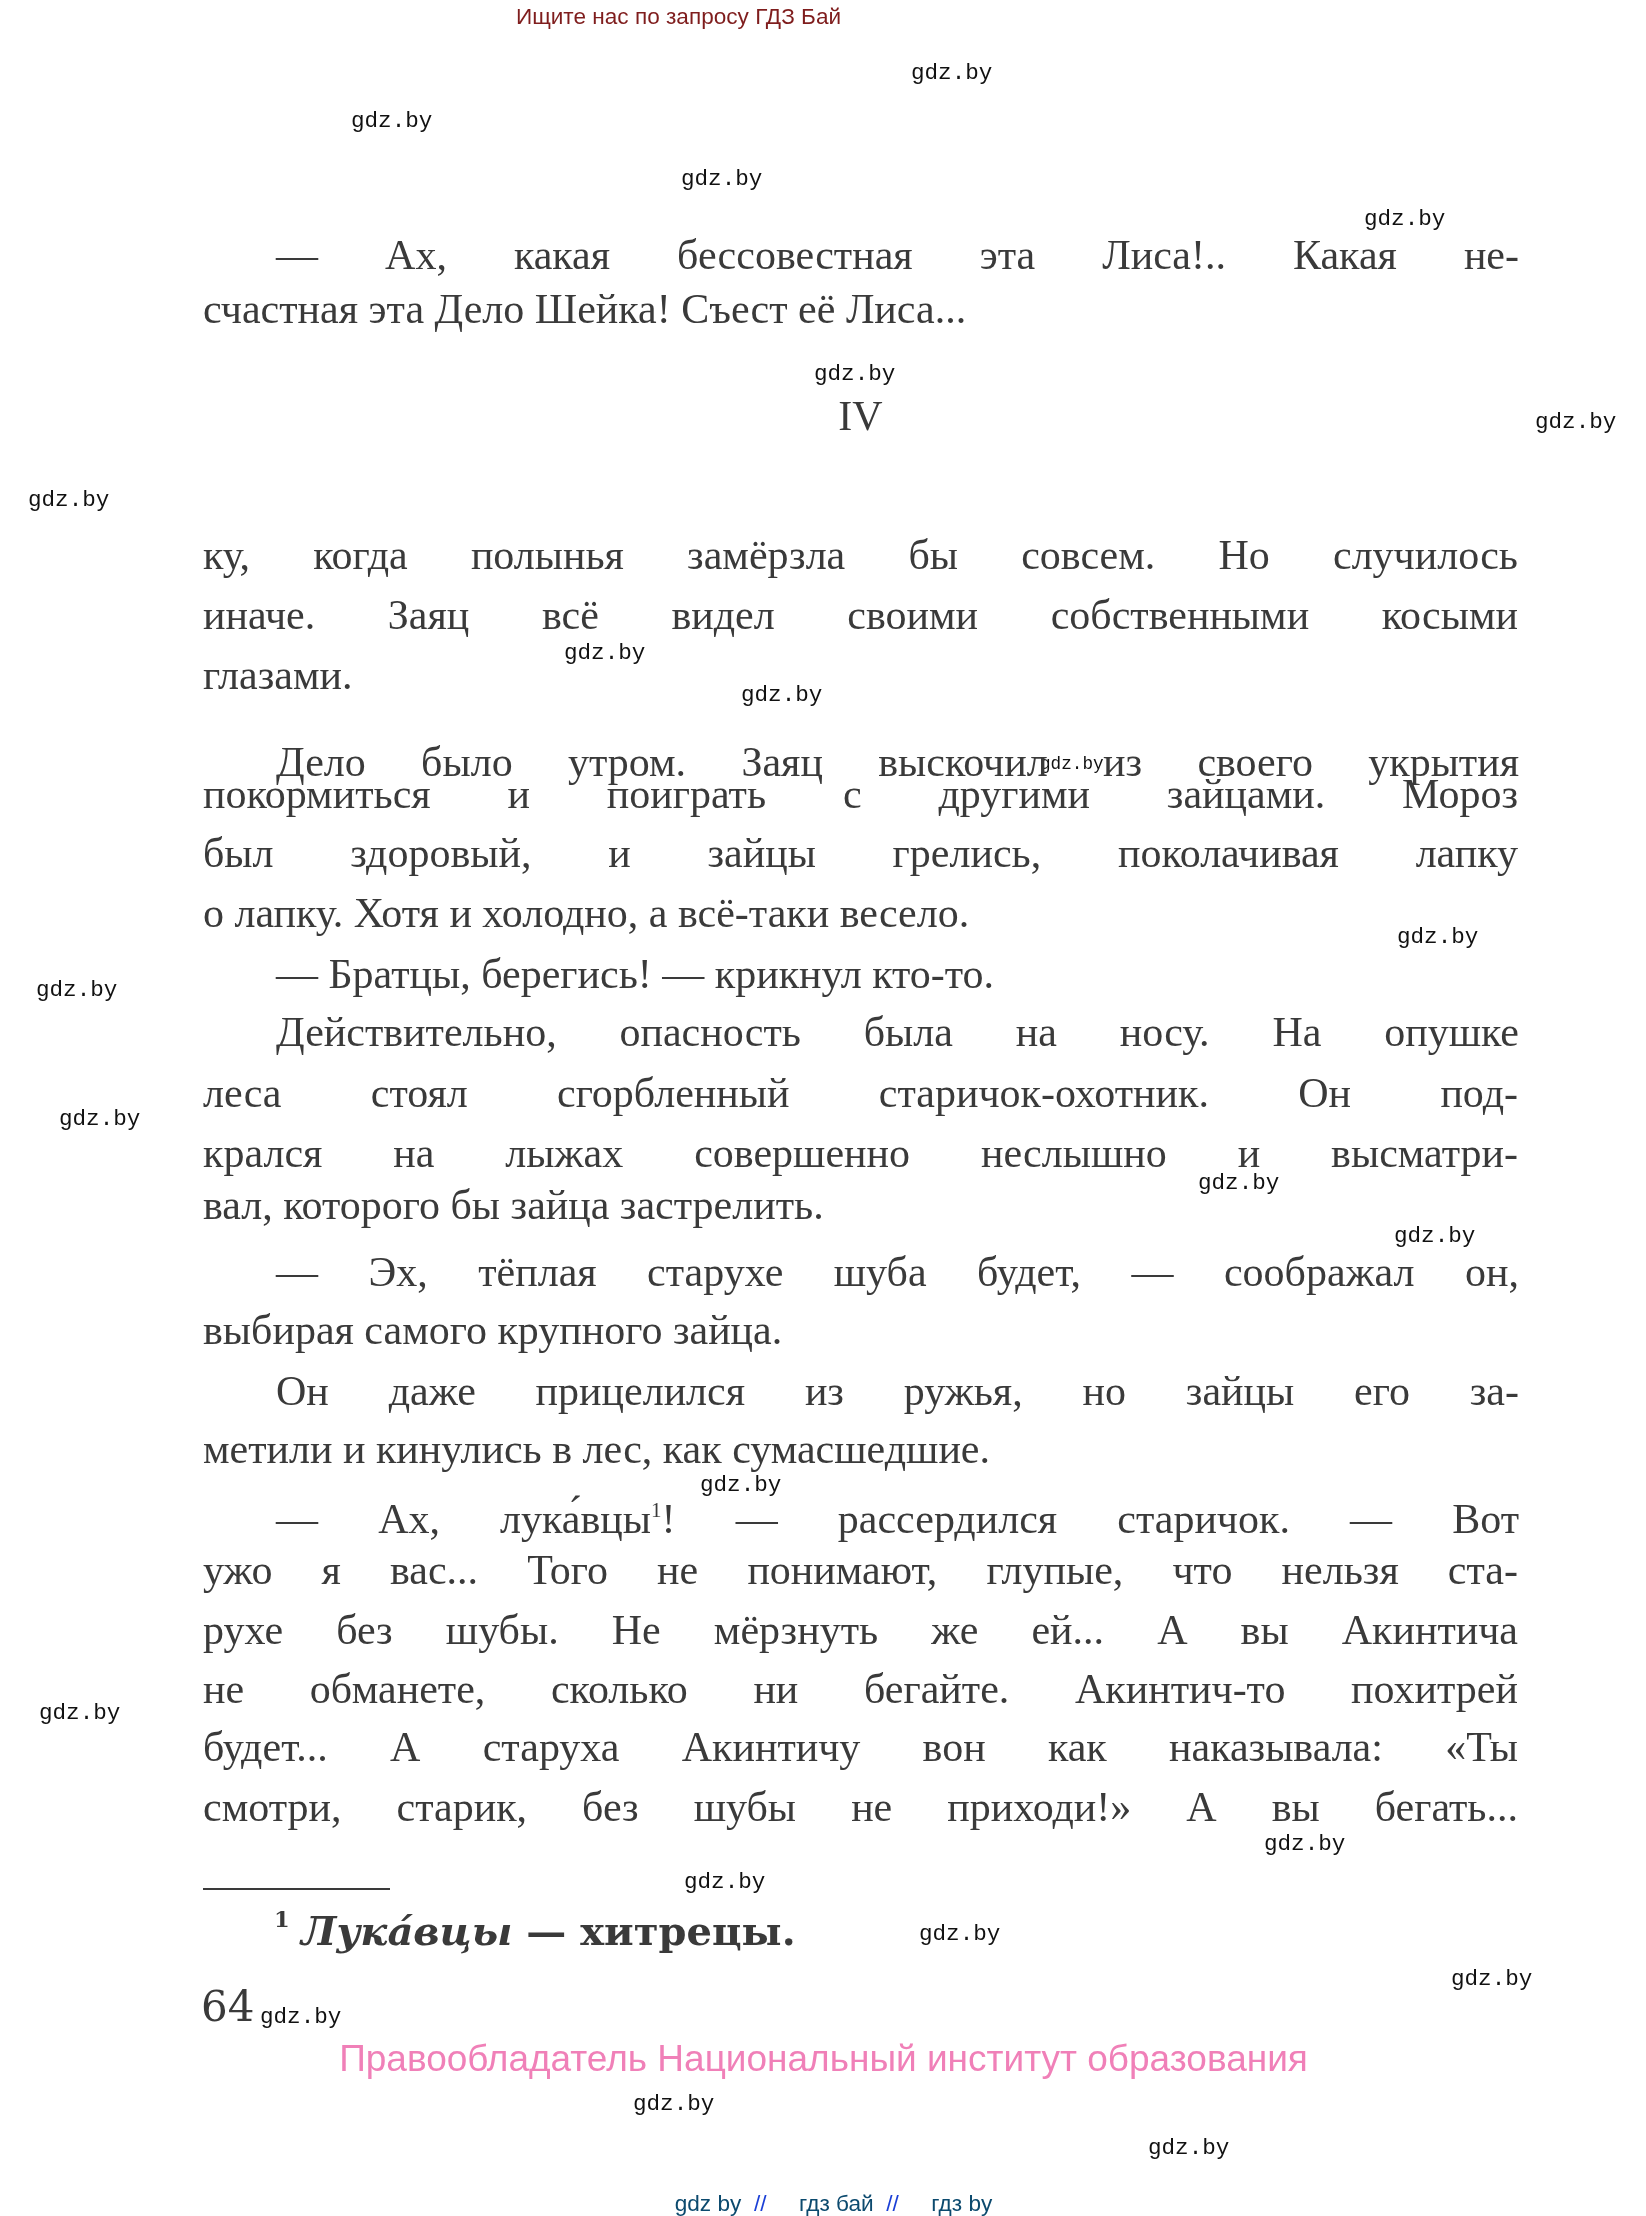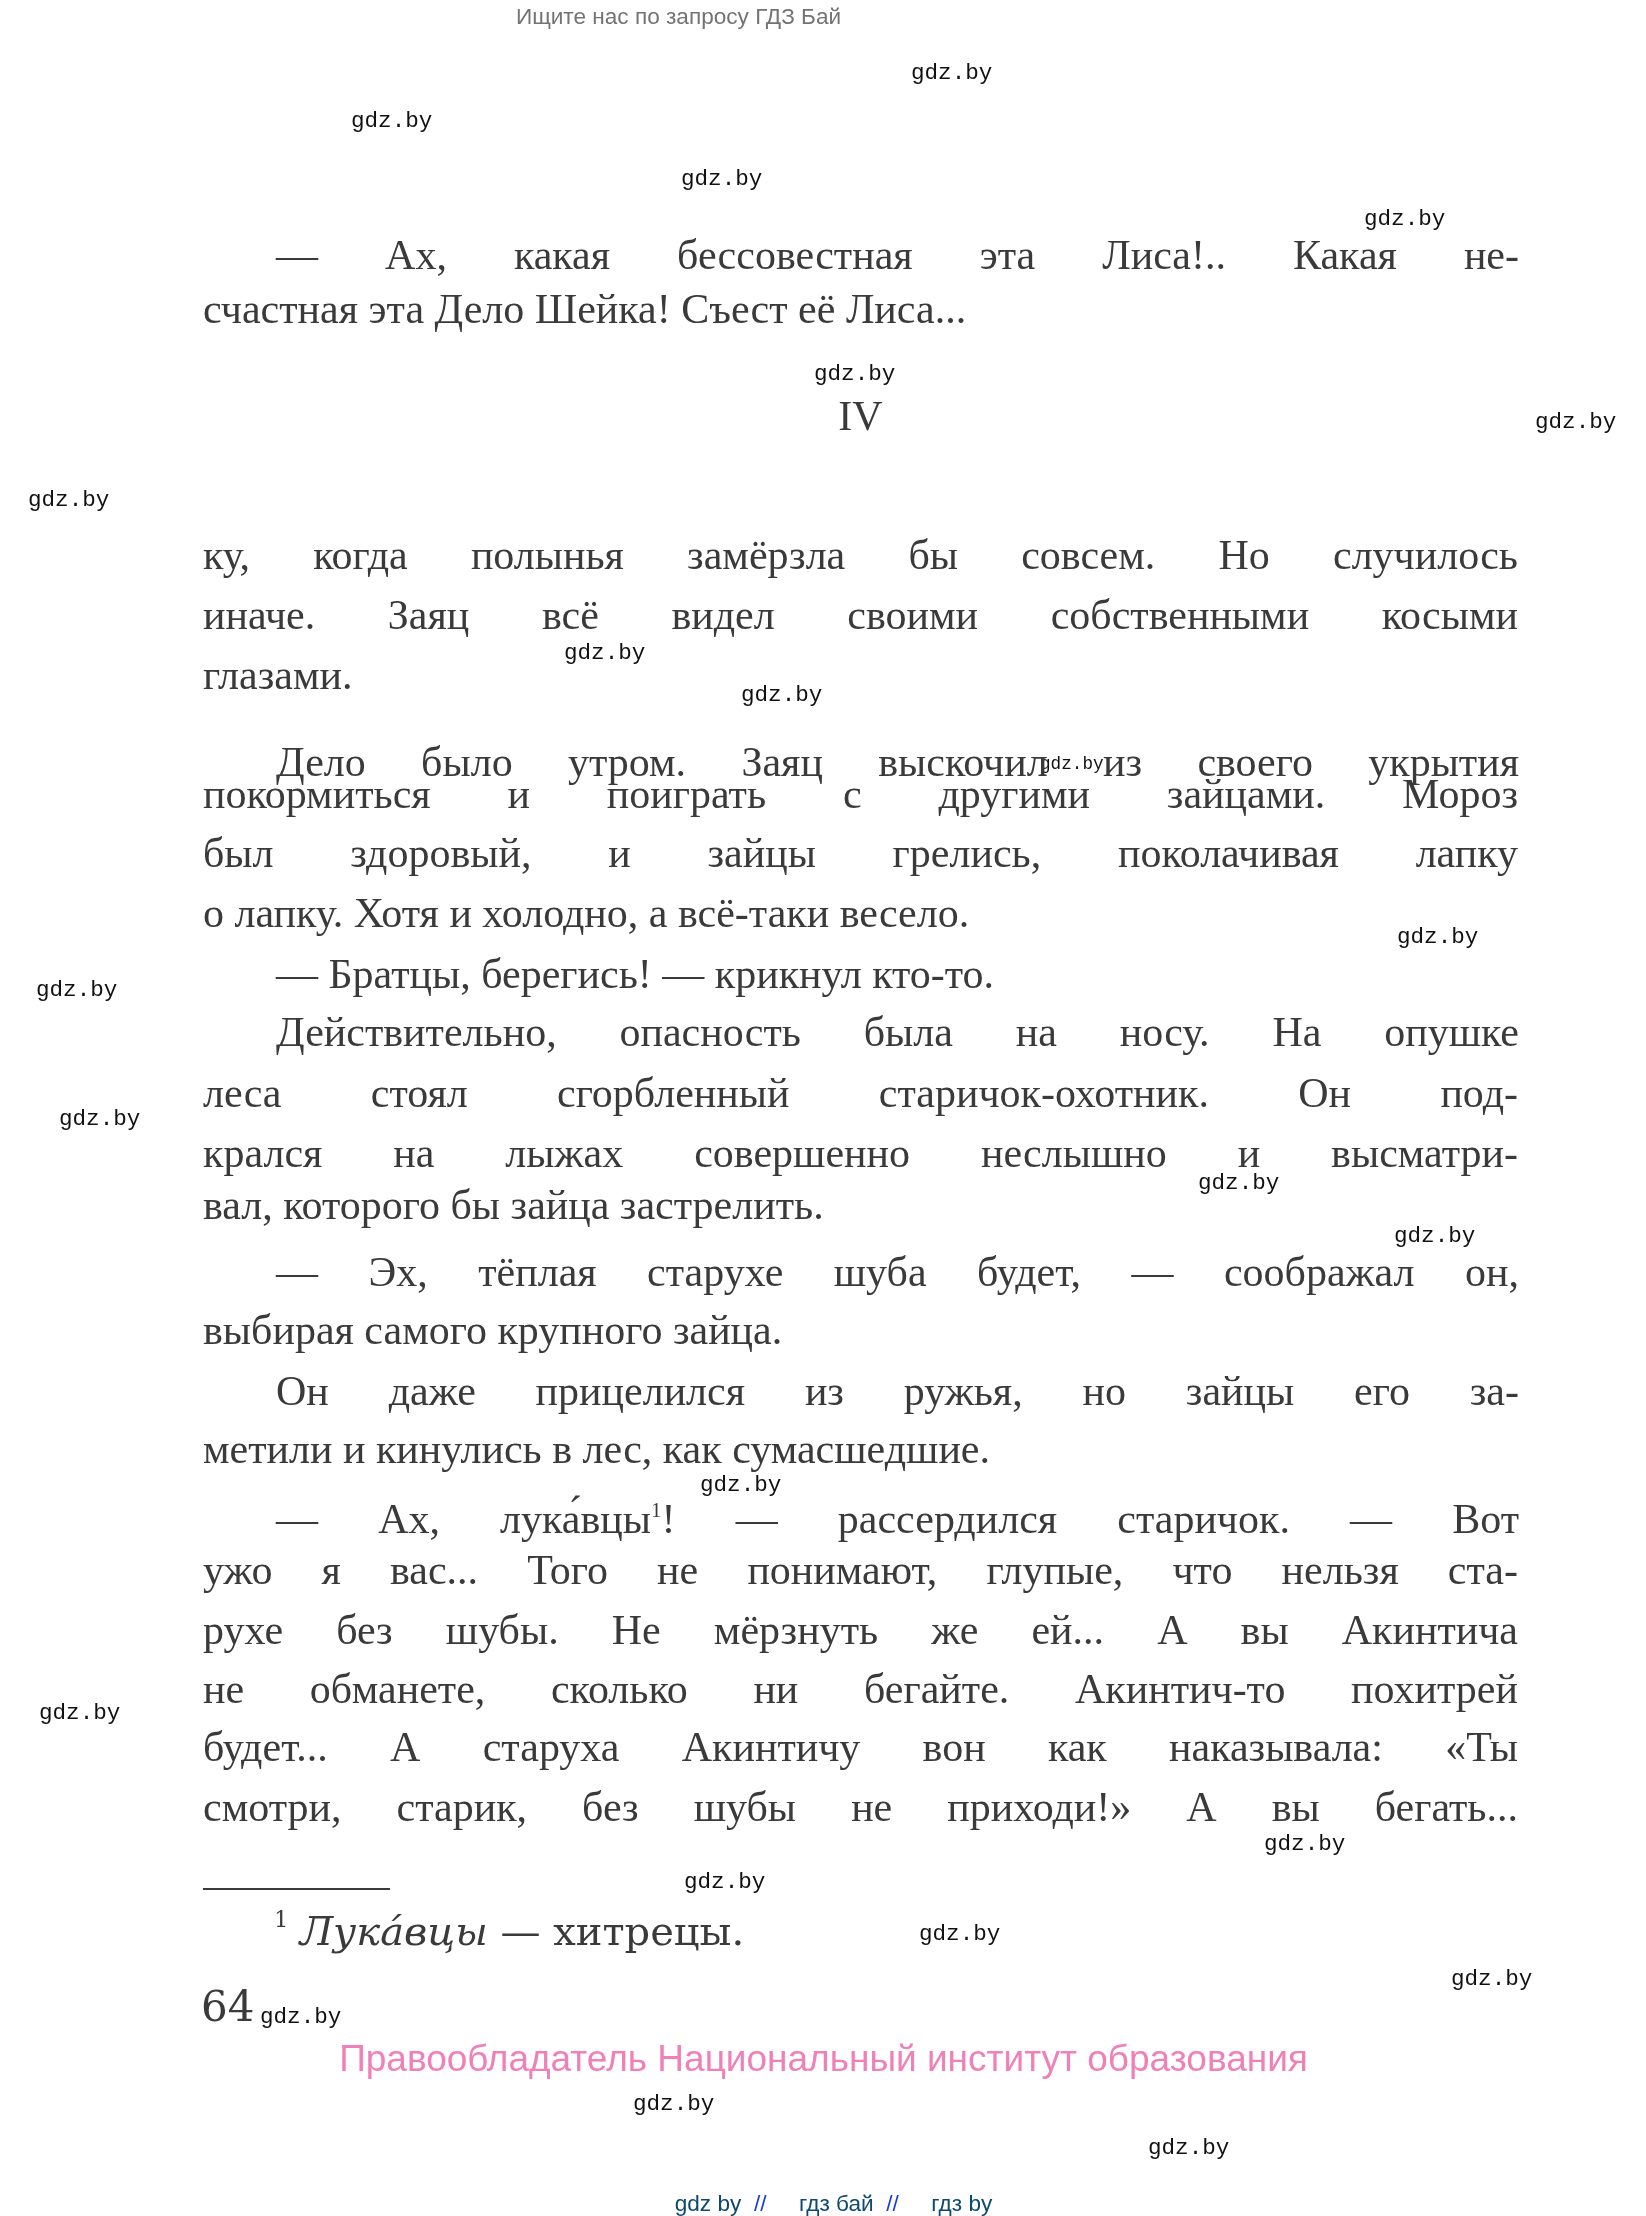--- a/index.html
+++ b/index.html
@@ -17,26 +17,26 @@
   .ln.center { text-align: center; }
   .wm {
     position: absolute; font-family: Liberation Mono, monospace;
     font-size: 22.6px; color: #111111; transform: translateY(-50%);
     white-space: nowrap;
   }
   .wm.small { font-size: 17.7px; }
   .header {
     position: absolute; top: 17px; left: 0; width: 1357px; text-align: center;
     transform: translateY(-50%);
-    font-family: "Liberation Sans", sans-serif; font-size: 22.6px; color: #737373;
+    font-family: "Liberation Sans", sans-serif; font-size: 22.6px; color: #7f1d1d;
   }
   .rule { position: absolute; left: 203px; top: 1888px; width: 187px; height: 2.4px; background: #3a3a3a; }
   .footnote {
     position: absolute; left: 274px; top: 1930px; transform: translateY(-50%);
-    font-family: "DejaVu Serif", "Liberation Serif", serif; font-size: 40px; color: #3a3a3a; white-space: nowrap;
+    font-family: "DejaVu Serif", "Liberation Serif", serif; font-size: 40px; color: #3a3a3a; white-space: nowrap; font-weight: bold;
   }
   .footnote sup { font-size: 22.6px; vertical-align: 17.7px; margin-right: 11.3px; }
   .footnote em { font-style: italic; }
   .pagenum {
     position: absolute; left: 201px; top: 2006px; transform: translateY(-50%);
     font-family: "DejaVu Serif", "Liberation Serif", serif; font-size: 42px; color: #3a3a3a;
   }
   .rights {
     position: absolute; top: 2059px; left: 0; width: 1647px; text-align: center; transform: translateY(-50%);
     font-family: "Liberation Sans", sans-serif; font-size: 37px; color: #f080b8;

